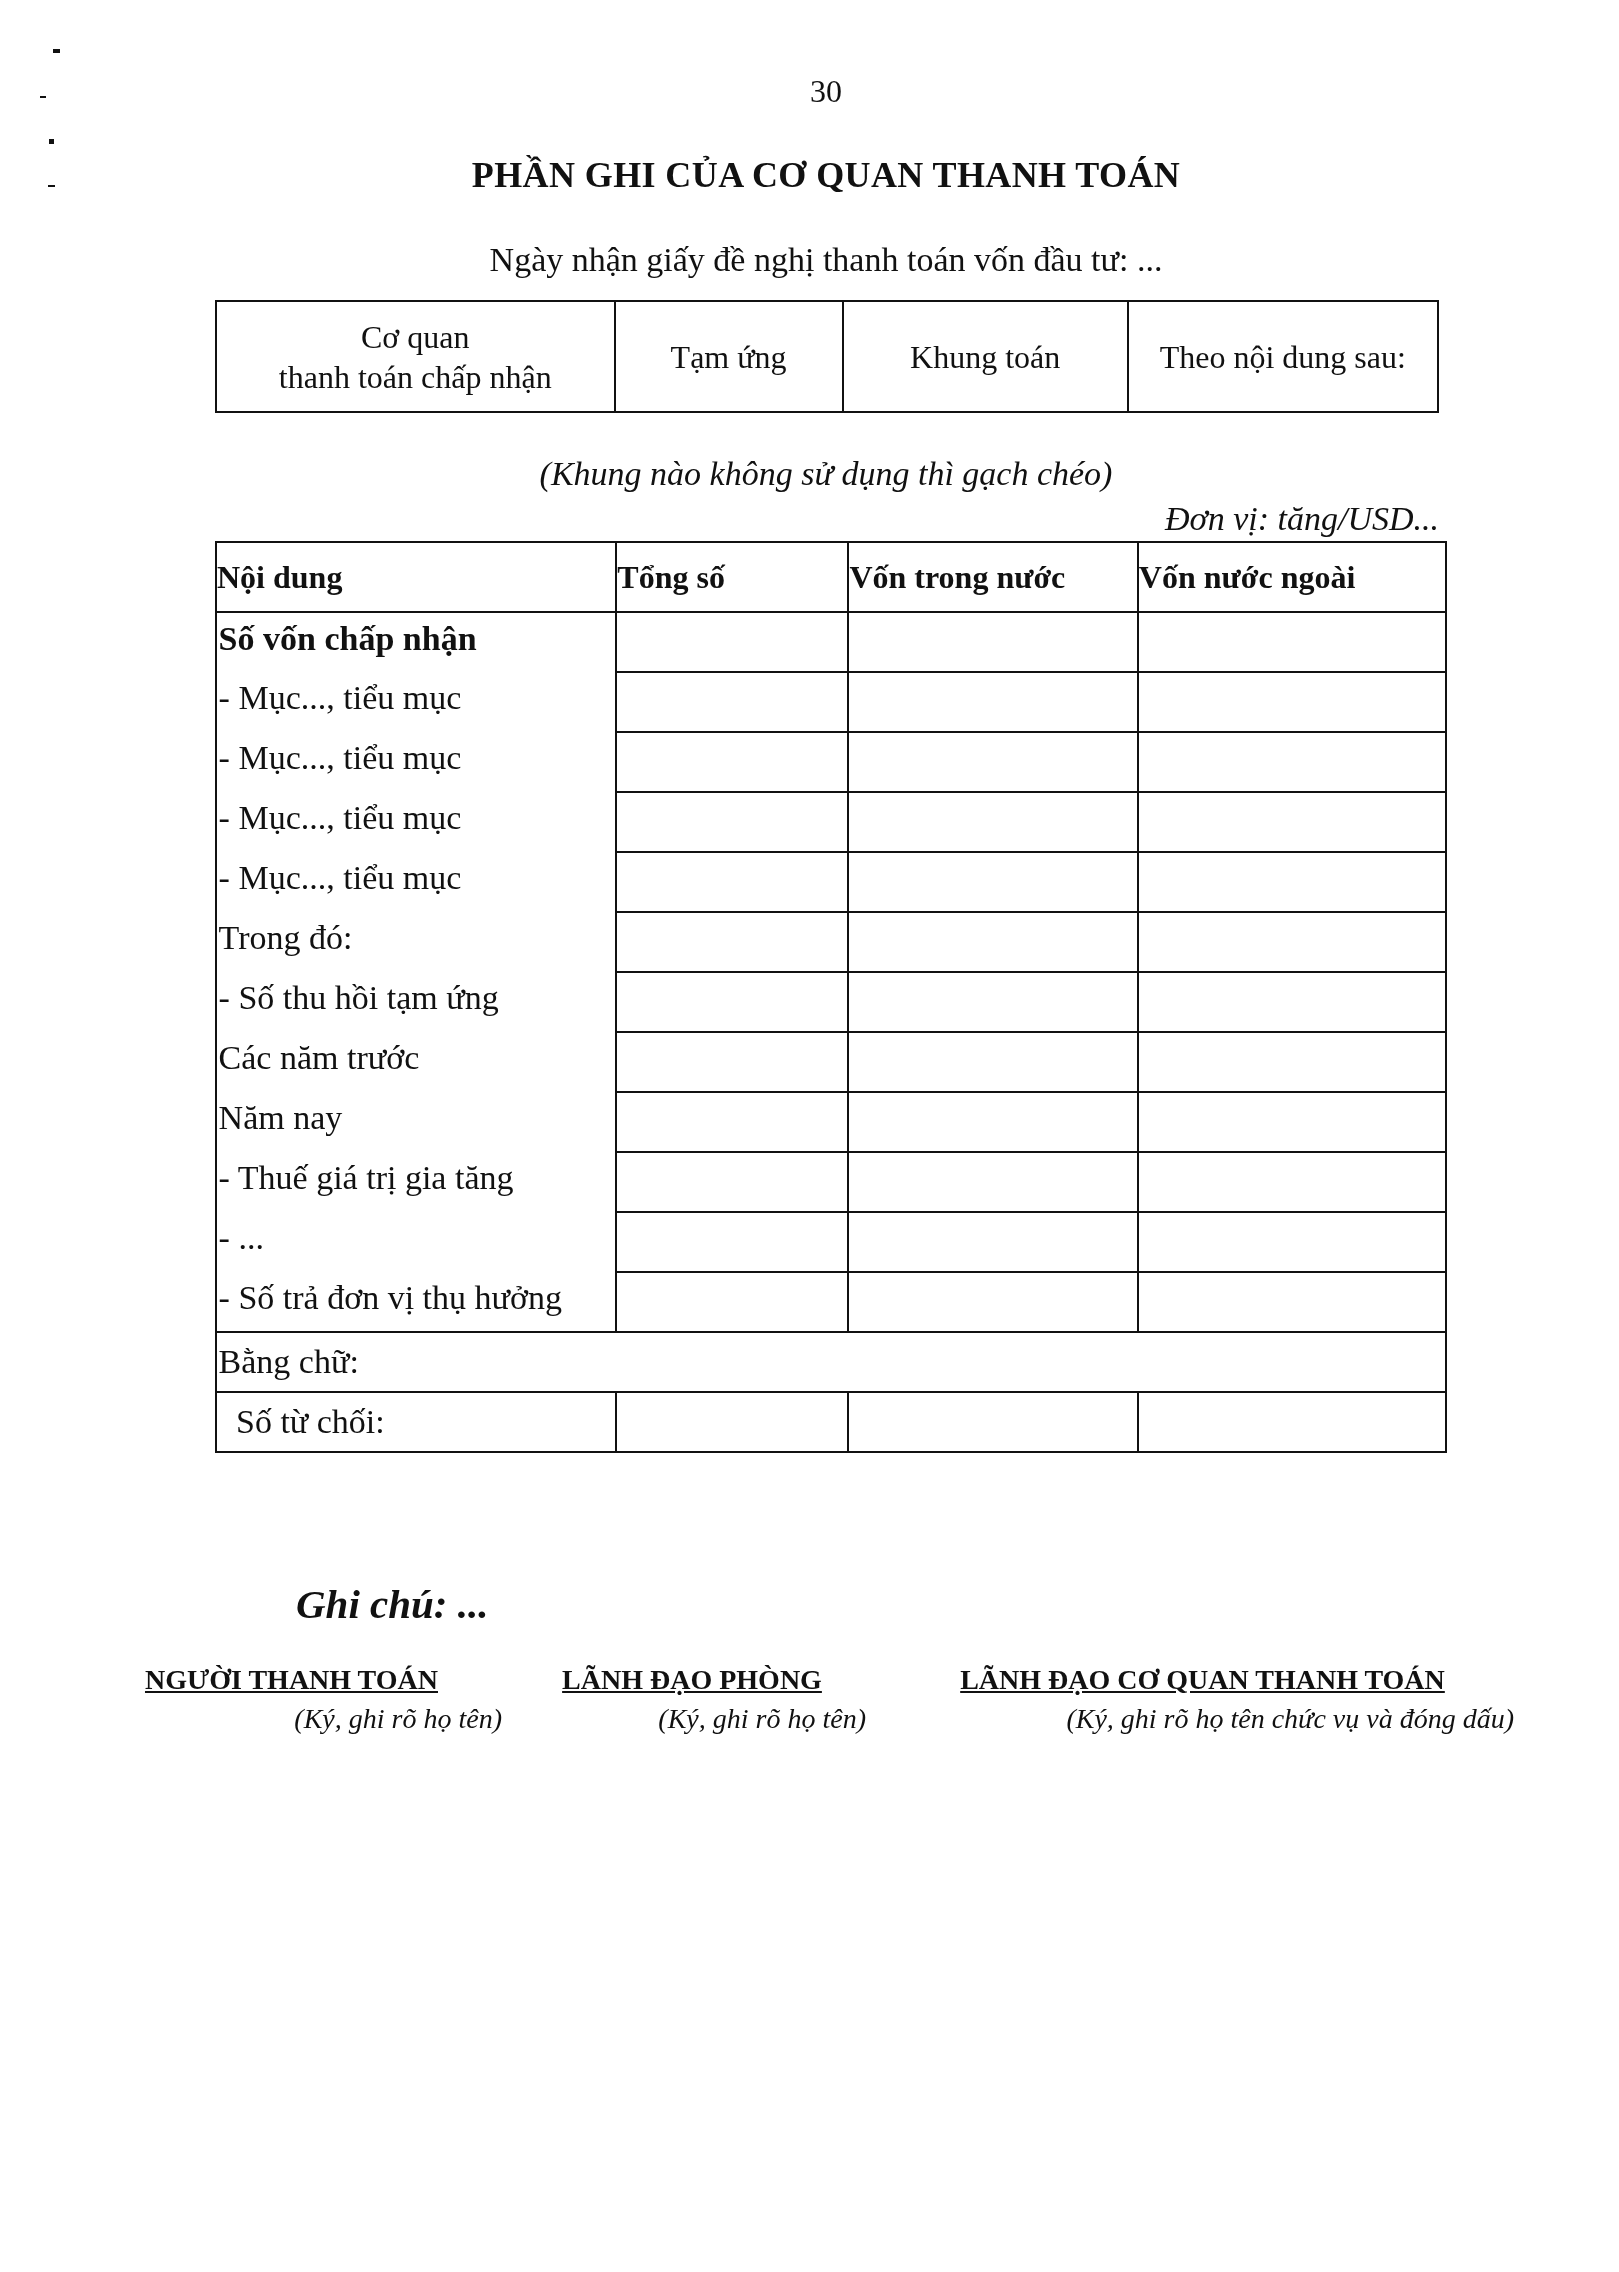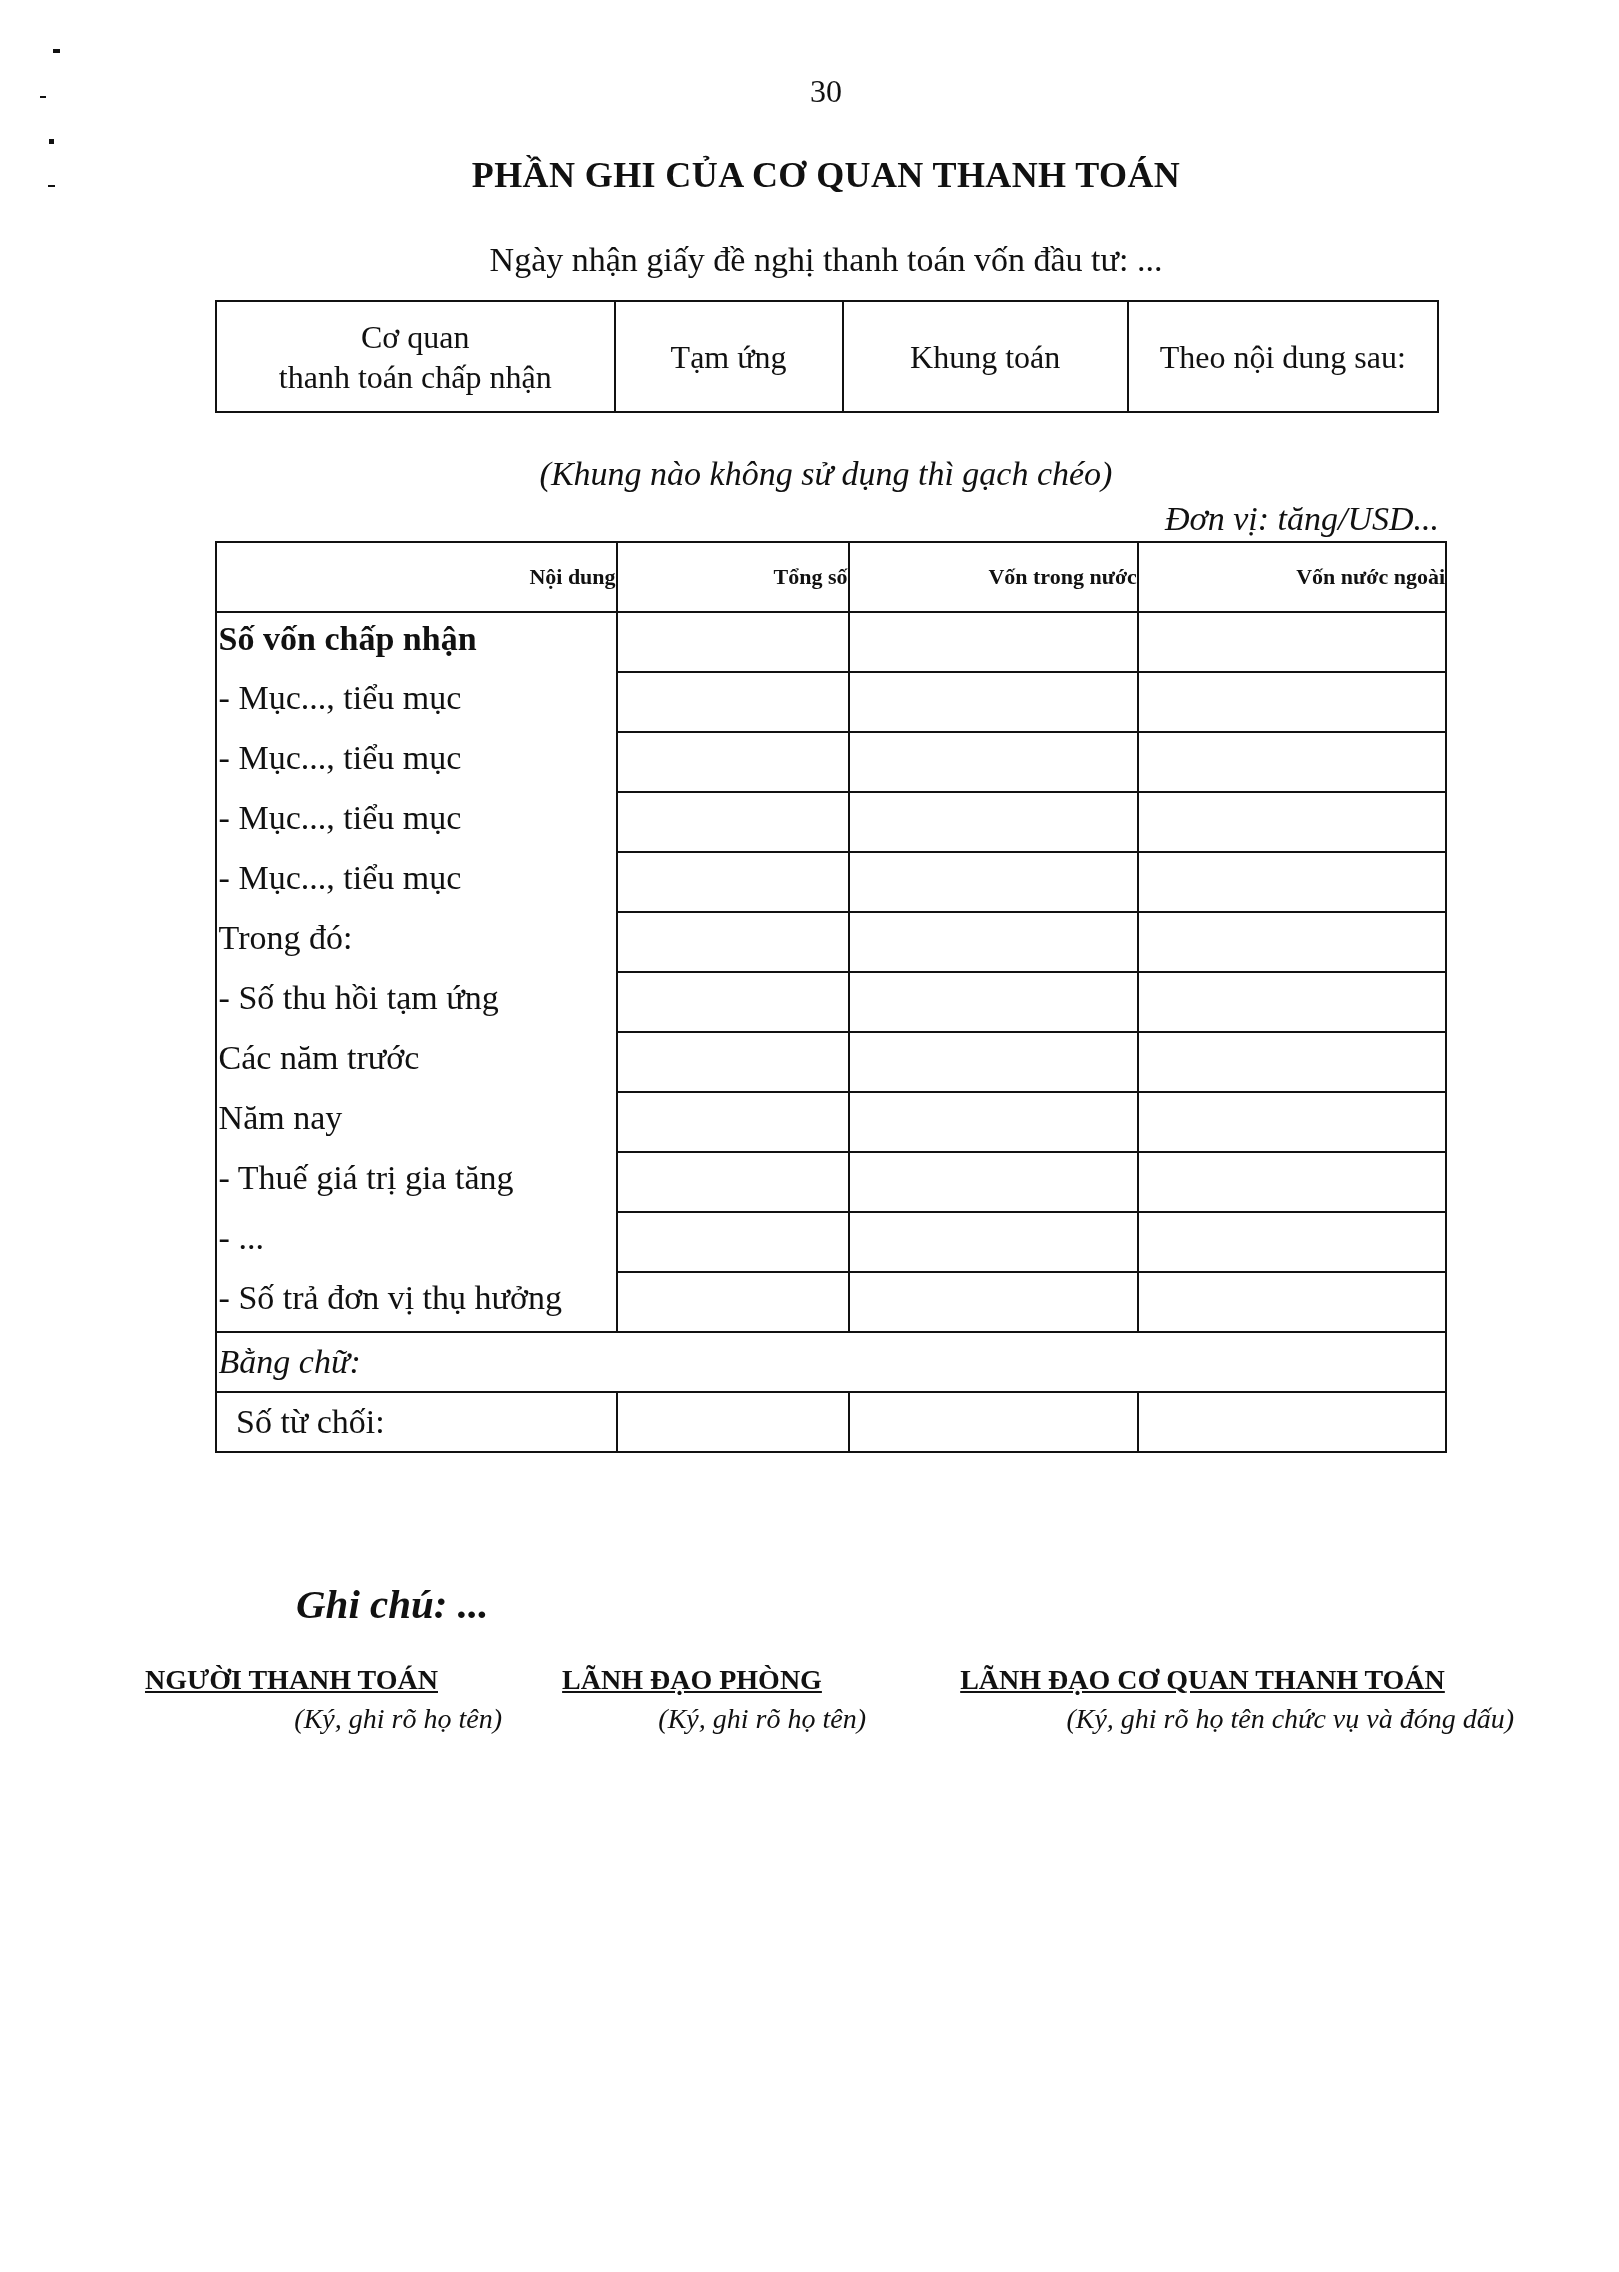--- a/index.html
+++ b/index.html
@@ -20,31 +20,31 @@
     #type-table td { text-align: center; font-size: 32px; line-height: 40px; vertical-align: middle; }
     #type-table td:nth-child(1) { width: 400px; }
     #type-table td:nth-child(2) { width: 228px; }
     #type-table td:nth-child(3) { width: 285px; }
     #type-table td:nth-child(4) { width: 311px; }
 
     .note-cross { left: 0; width: 1652px; top: 455px; font-size: 34px; font-style: italic; }
     .unit { right: 180px; top: 500px; font-size: 34px; font-style: italic; }
 
     #main-table { left: 215px; top: 541px; width: 1232px; }
-    #main-table th { font-size: 22px; font-weight: bold; height: 68px; text-align: right; vertical-align: middle; }
+    #main-table th { font-size: 32px; font-weight: bold; height: 68px; text-align: left; vertical-align: middle; }
     #main-table th:nth-child(1) { width: 402px; }
     #main-table th:nth-child(2) { width: 232px; }
     #main-table th:nth-child(3) { width: 290px; }
     #main-table th:nth-child(4) { width: 309px; }
     #main-table td { height: 58px; font-size: 34px; vertical-align: top; }
     #main-table td.label { border-top: none; border-bottom: none; padding-left: 1.6px; line-height: 52px; }
     #main-table tr.first td.label { border-top: 2px solid #111; }
     #main-table tr.last td.label { border-bottom: 2px solid #111; }
     #main-table td.bold { font-weight: bold; }
-    #main-table td.span { font-style: italic; height: 58px; line-height: 58px; padding-left: 1.6px; margin-top: 12px; }
+    #main-table td.span { height: 58px; line-height: 58px; padding-left: 1.6px; margin-top: 12px; }
     #main-table td.reject { line-height: 58px; padding-left: 19px; }
     #main-table td.reason { height: 66px; line-height: 66px; font-style: italic; padding-left: 1.6px; }
 
     .ghi-chu { left: 296px; top: 1580px; font-size: 41px; font-weight: bold; font-style: italic; }
 
     .sig { top: 1664px; text-align: center; }
     .sig .role { font-size: 28px; font-weight: bold; white-space: nowrap; text-decoration: underline; }
     .sig .hint { font-size: 28px; font-style: italic; margin-top: 6.5px; white-space: nowrap; text-align: right; }
     #sig-1 { left: 81px; width: 421px; }
     #sig-2 { left: 518px; width: 348px; }

